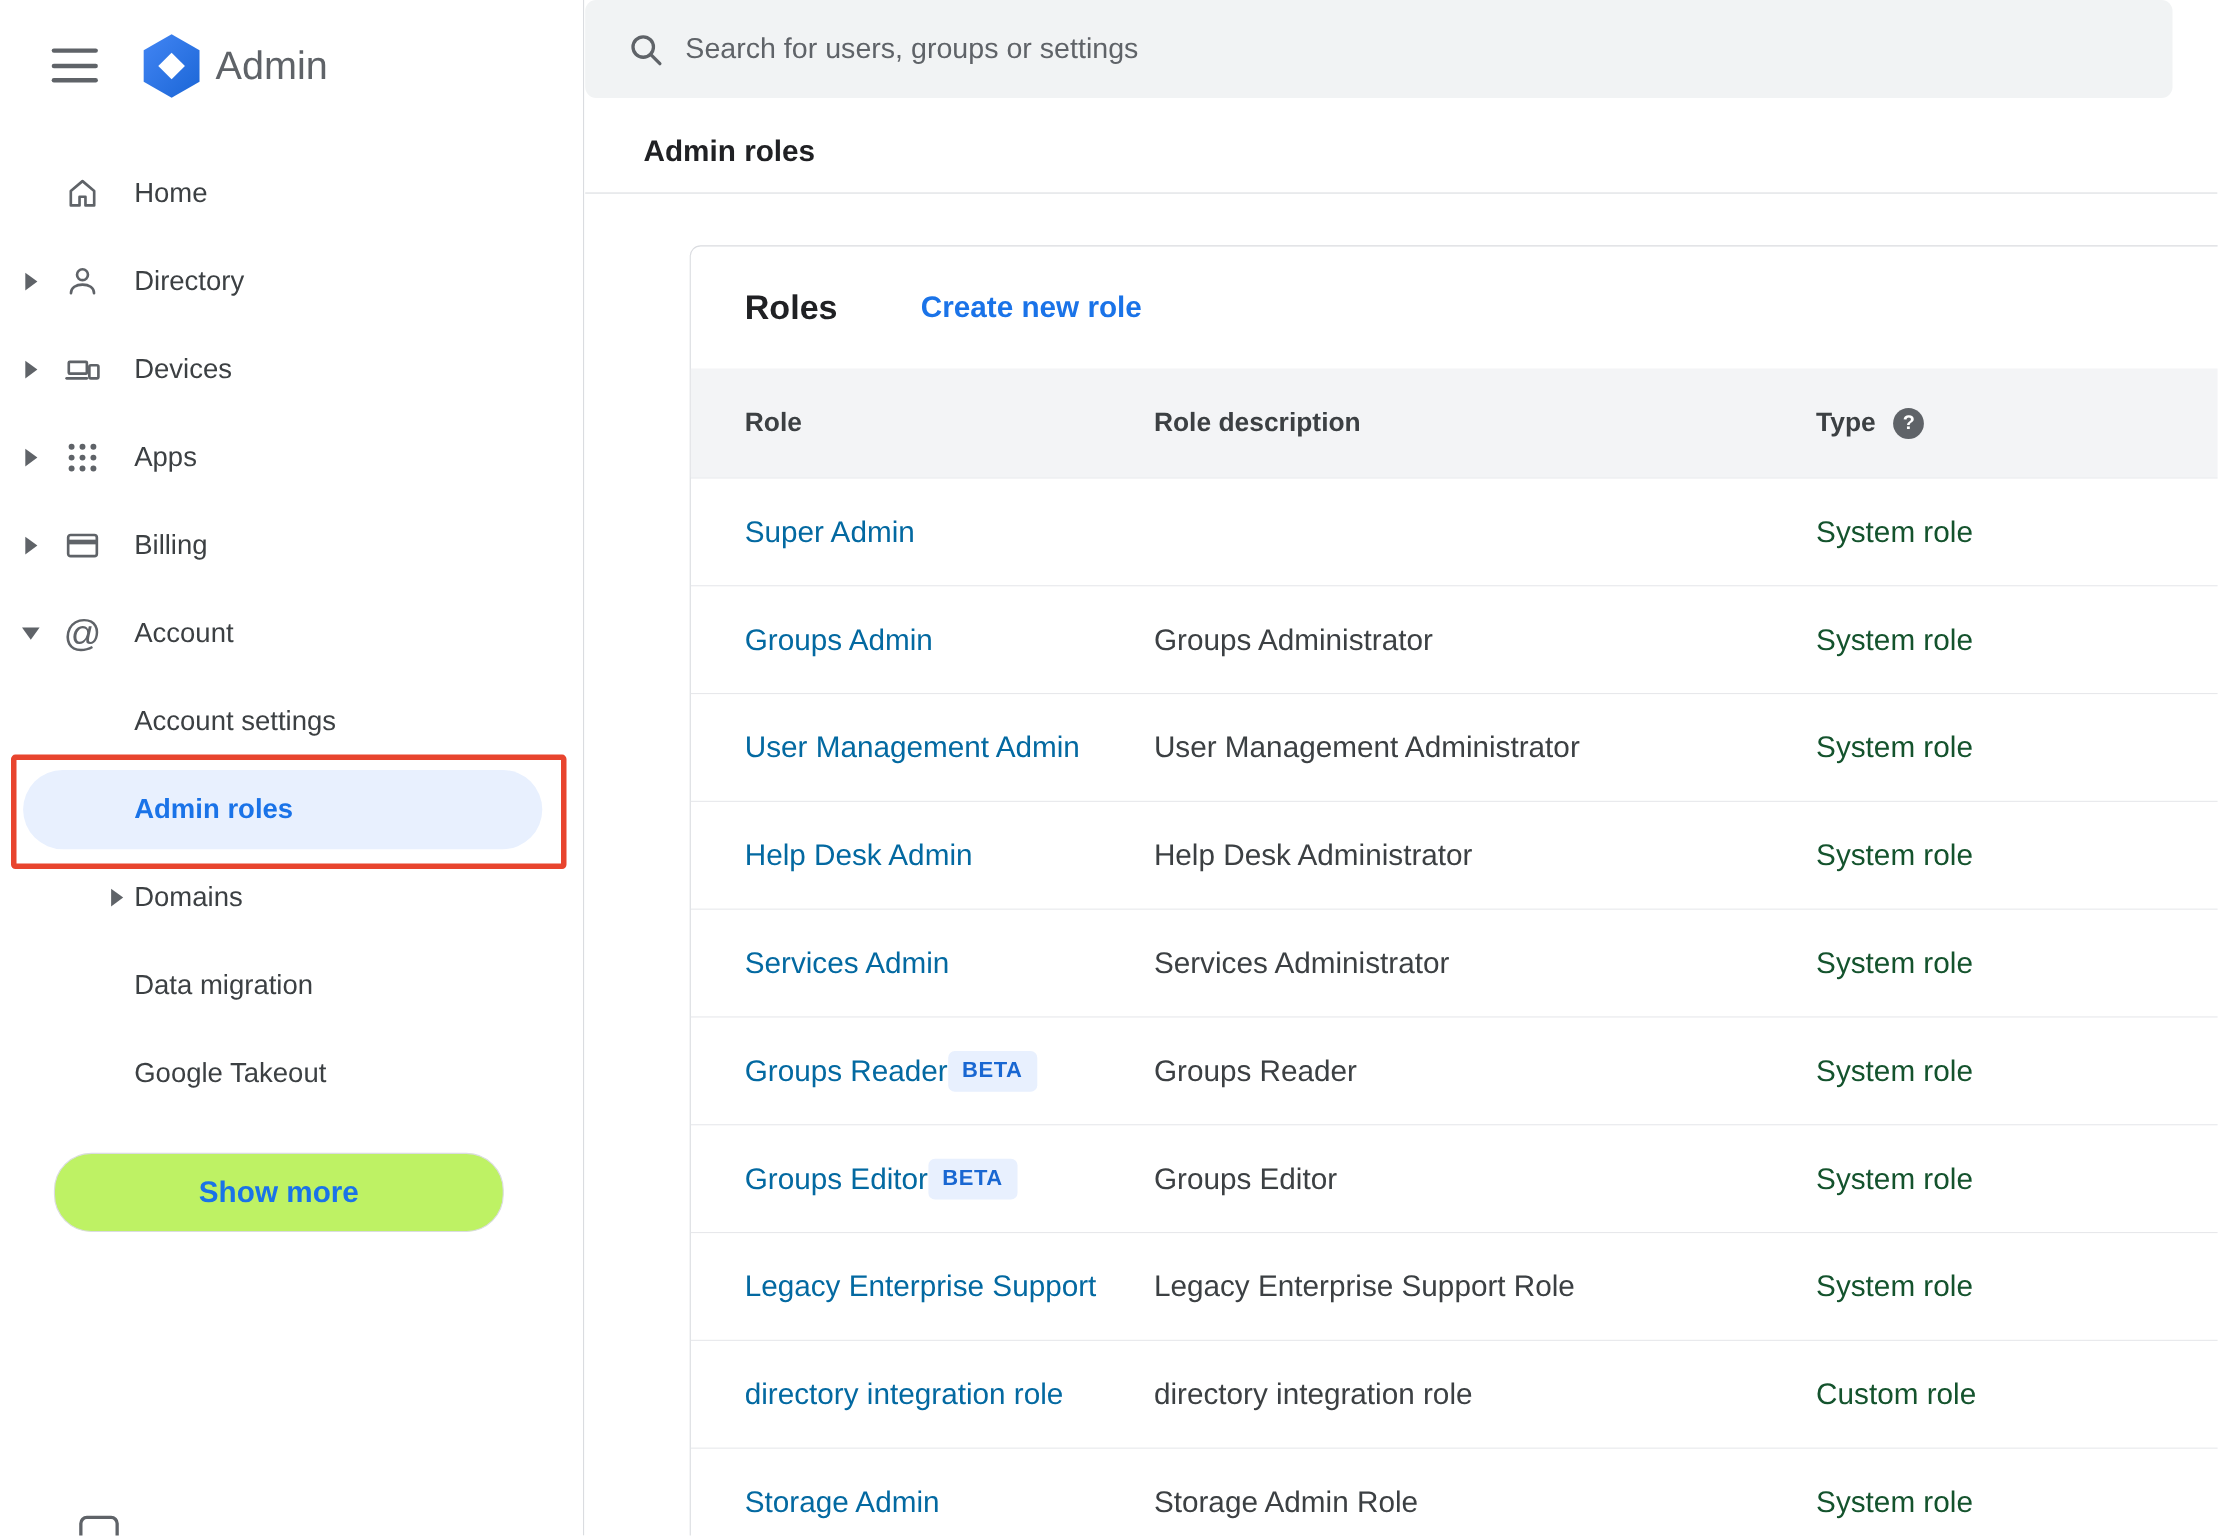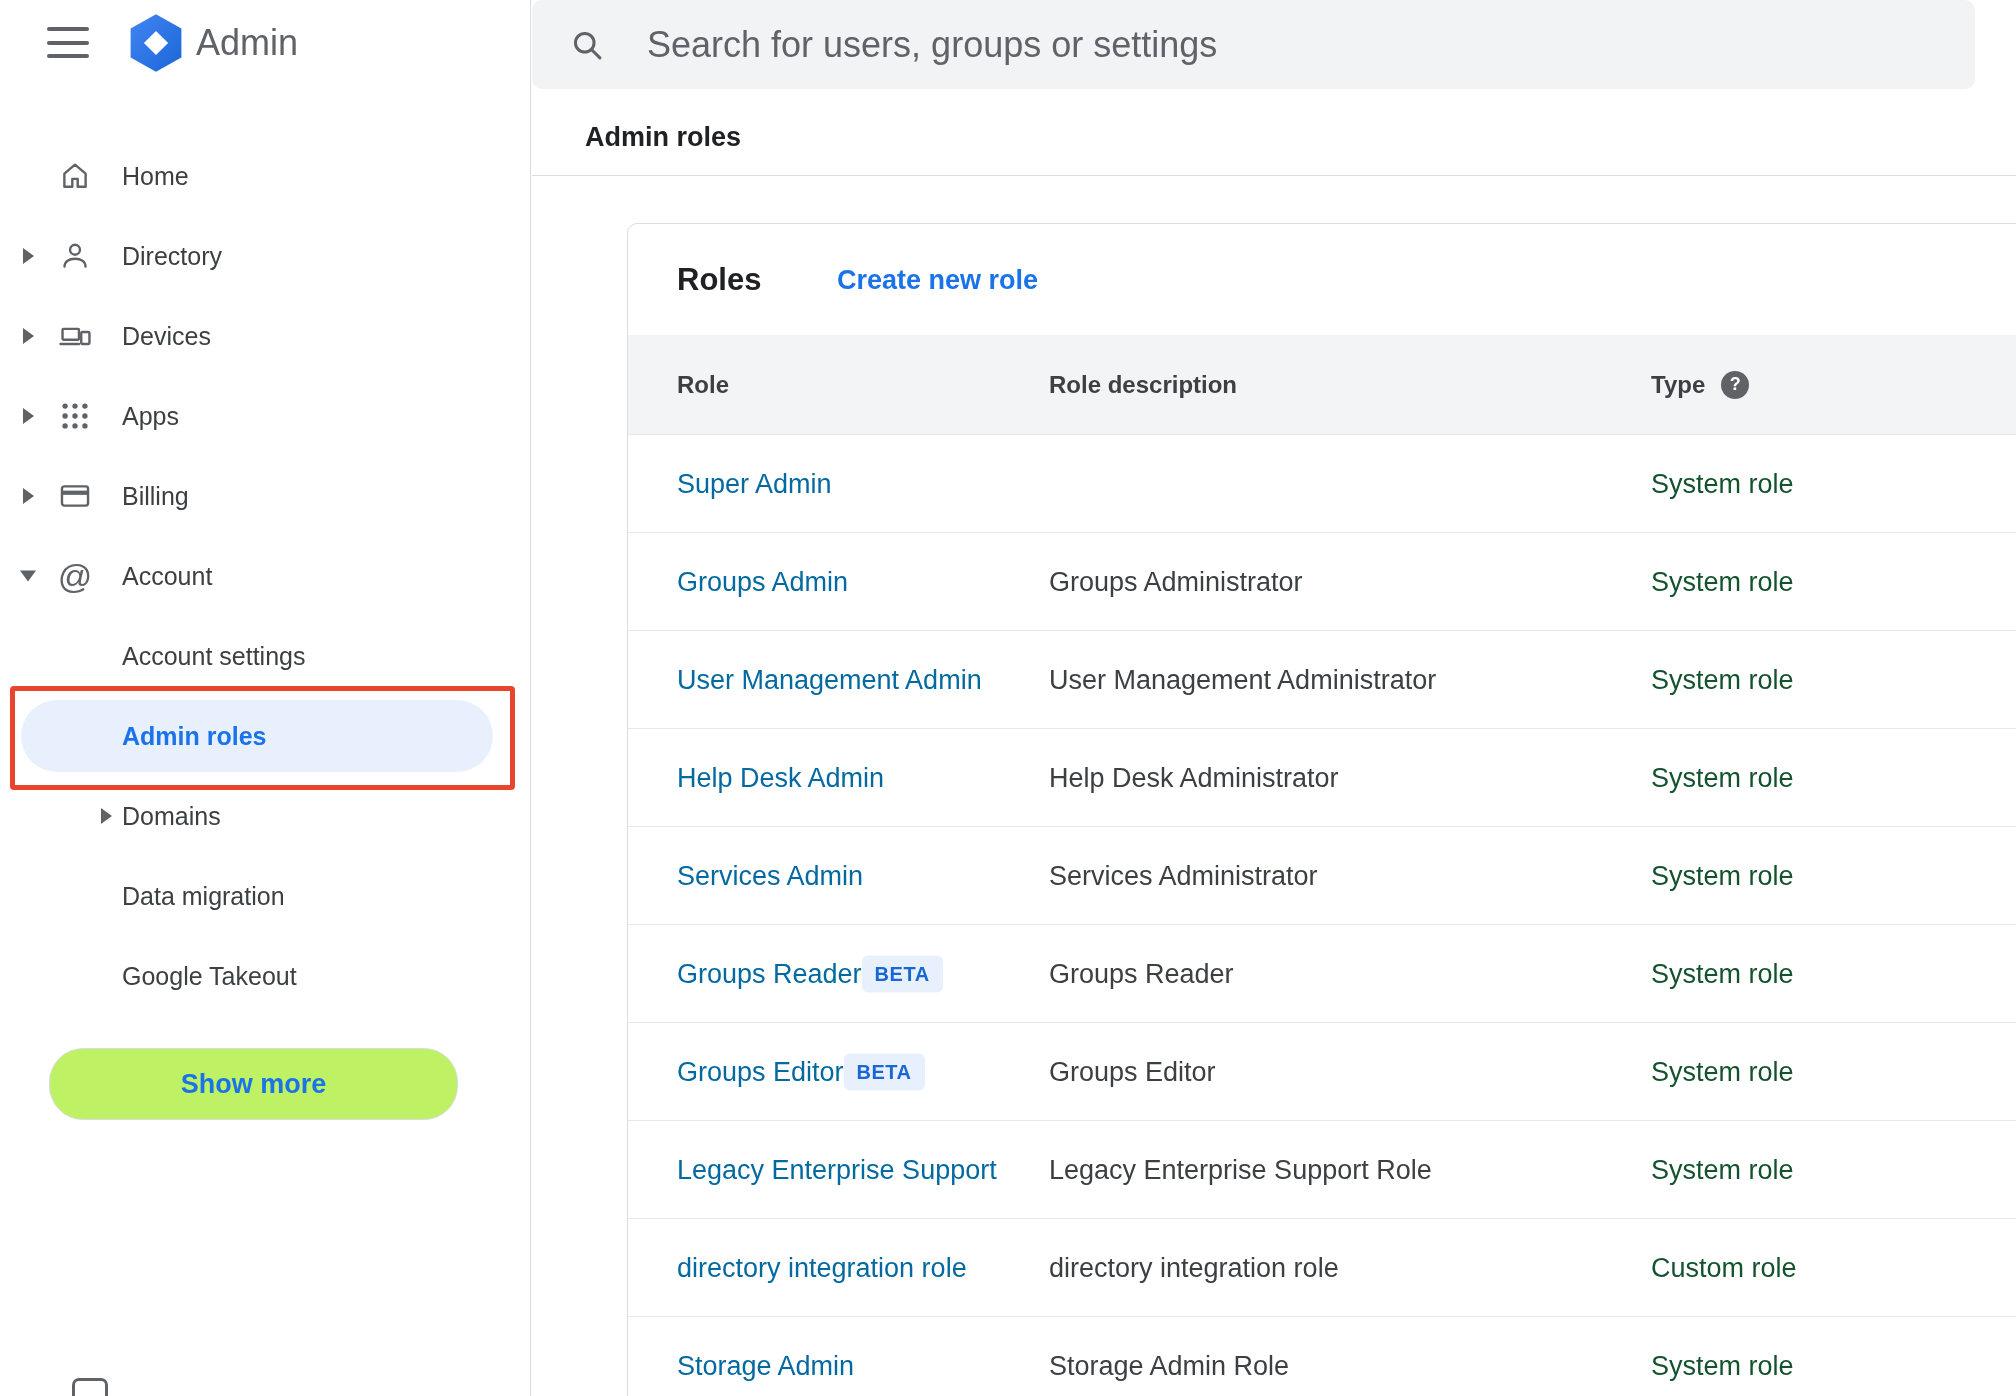--- a/index.html
+++ b/index.html
@@ -2,21 +2,21 @@
 <html><head>
 <meta charset="utf-8">
 <style>
   *{box-sizing:border-box;margin:0;padding:0}
   html,body{width:2016px;height:1396px;overflow:hidden;background:#fff;
     font-family:"Liberation Sans","DejaVu Sans",sans-serif;color:#202124}
   .screen{position:relative;width:2016px;height:1396px;background:#fff}
 
   
   .sidebar{position:absolute;left:0;top:0;width:531px;height:1396px;background:#fff;border-right:1px solid #dadce0}
-  .sb-header{position:absolute;left:0;top:0;width:573px;height:92px}
+  .sb-header{position:absolute;left:0;top:17px;width:573px;height:92px}
   .hamburger{position:absolute;left:47px;top:27px;width:42px;height:31px;display:flex;flex-direction:column;justify-content:space-between;cursor:pointer}
   .hamburger i{display:block;height:4px;background:#5f6368;border-radius:2px}
   .logo{position:absolute;left:127px;top:13px;width:58px;height:60px}
   .app-title{position:absolute;left:196px;top:22px;font-size:36px;color:#5f6368}
 
   .nav{position:absolute;left:0;top:136px;width:531px}
   .nav-item{position:relative;height:80px;cursor:pointer}
   .arrow{position:absolute;left:21px;top:50%;transform:translateY(-50%);width:14px;display:flex;justify-content:center}
   .arrow-child{left:99px}
   .tri-r{width:0;height:0;border-top:8px solid transparent;border-bottom:8px solid transparent;border-left:11px solid #5f6368}
@@ -26,21 +26,21 @@
   .nlabel{position:absolute;left:122px;top:50%;transform:translateY(-50%);font-size:25px;color:#3c4043;white-space:nowrap;z-index:2}
   .pill{position:absolute;left:21px;top:4px;width:472px;height:72px;background:#e8f0fe;border-radius:36px;z-index:1}
   .nav-item.selected .nlabel{color:#1a73e8;font-weight:bold}
   .annotation{position:absolute;left:10px;top:686px;width:505px;height:104px;border:5px solid #e8442e;border-radius:4px;z-index:5;pointer-events:none}
   .show-more{position:absolute;left:49px;top:1048px;width:409px;height:72px;background:#bef264;border:1px solid #dadce0;border-radius:34px;color:#1a73e8;font-size:27px;font-weight:bold;display:flex;align-items:center;justify-content:center;cursor:pointer;font-family:inherit}
   .bottom-partial{position:absolute;left:72px;top:1378px;width:36px;height:36px;border:3px solid #5f6368;border-radius:7px}
 
   
   .search-bar{position:absolute;left:532px;top:0;width:1443px;height:89px;background:#f1f3f4;border-radius:10px;display:flex;align-items:center;padding-left:37px}
   .search-icon{flex:0 0 auto;display:flex;align-items:center}
-  .search-input{flex:1;margin-left:42px;height:60px;border:none;outline:none;background:transparent;font-size:36px;color:#202124;font-family:inherit}
+  .search-input{flex:1;margin-left:18px;height:60px;border:none;outline:none;background:transparent;font-size:26px;color:#202124;font-family:inherit}
   .search-input::placeholder{color:#5f6368;opacity:1}
 
   .breadcrumb{position:absolute;left:585px;top:122px;font-size:27px;font-weight:bold;color:#202124}
   .h-divider{position:absolute;left:532px;top:175px;width:1484px;height:1px;background:#dadce0}
 
   
   .card{position:absolute;left:627px;top:223px;width:1420px;height:1210px;background:#fff;border:1px solid #dadce0;border-radius:10px 0 0 0}
   .card-head{position:relative;height:111px}
   .roles-title{position:absolute;left:49px;top:50%;transform:translateY(-50%);font-size:31px;font-weight:bold;color:#202124}
   .create-link{position:absolute;left:209px;top:50%;transform:translateY(-50%);font-size:27px;font-weight:bold;color:#1a73e8;cursor:pointer}

